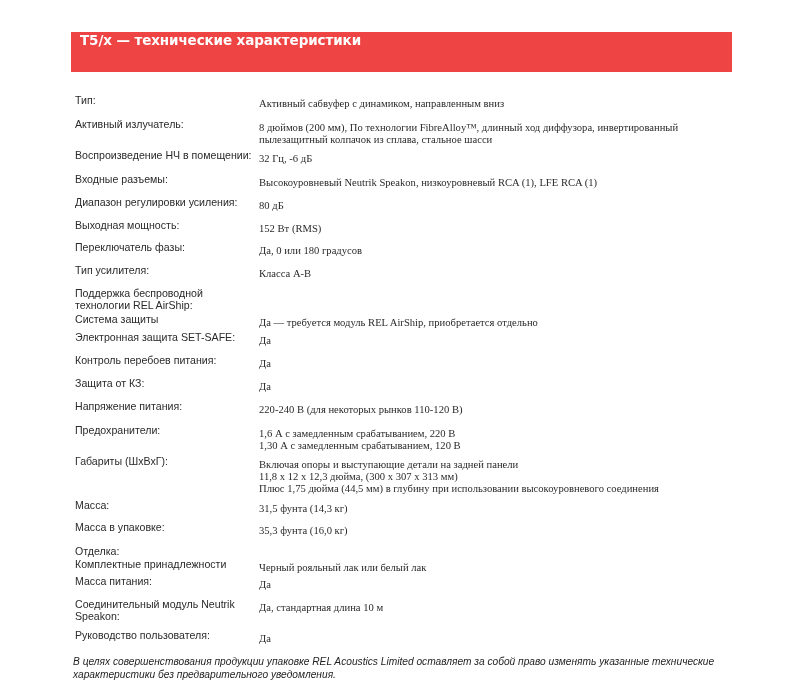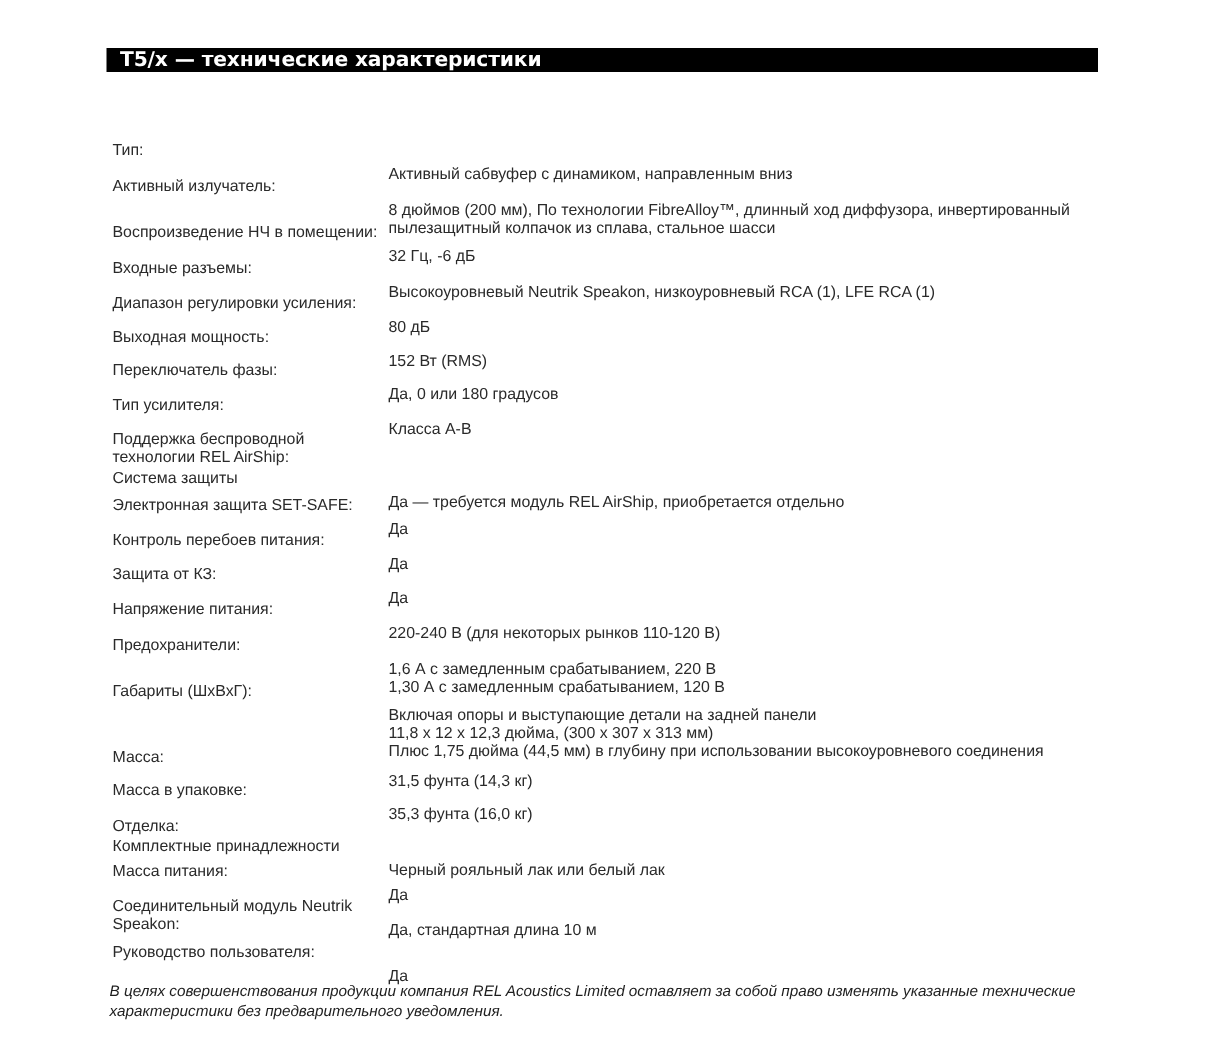--- a/index.html
+++ b/index.html
@@ -13,26 +13,25 @@
       position: relative;
       overflow: hidden;
       font-family: "Liberation Sans", "DejaVu Sans", sans-serif;
       color: #2a2a2a;
     }
     .header-bar {
       position: absolute;
       left: 71px;
       top: 32px;
       width: 661px;
-      height: 16px;
-      background: #000000;
+      height: 40px;
+      background: #ef4444;
       box-sizing: border-box;
       padding-left: 9px;
       display: flex;
-      align-items: center;
     }
     .header-title {
       color: #ffffff;
       font-family: "DejaVu Sans", sans-serif;
       font-weight: bold;
       font-size: 13.5px;
       letter-spacing: -0.1px;
     }
     .spec-row {
       position: absolute;
@@ -44,23 +43,24 @@
     .spec-label {
       position: absolute;
       left: 0;
       top: 0;
       width: 180px;
       white-space: pre-line;
     }
     .spec-value {
       position: absolute;
       left: 184px;
-      top: 16px;
+      top: 4px;
       width: 470px;
       white-space: pre-line;
+      font-family: Liberation Serif, serif;
     }
     .footer-note {
       position: absolute;
       left: 73px;
       top: 656px;
       width: 660px;
       font-size: 10.2px;
       line-height: 12.5px;
       font-style: italic;
       color: #1e1e1e;
@@ -168,14 +168,14 @@
     <span class="spec-label">Соединительный модуль Neutrik
 Speakon:</span>
     <span class="spec-value">Да, стандартная длина 10 м</span>
   </div>
   <div class="spec-row" style="top:629px">
     <span class="spec-label">Руководство пользователя:</span>
     <span class="spec-value">Да</span>
   </div>
 </div>
 
-<div class="footer-note">В целях совершенствования продукции компания REL Acoustics Limited оставляет за собой право изменять указанные технические
+<div class="footer-note">В целях совершенствования продукции упаковке REL Acoustics Limited оставляет за собой право изменять указанные технические
 характеристики без предварительного уведомления.</div>
 
 </body></html>

